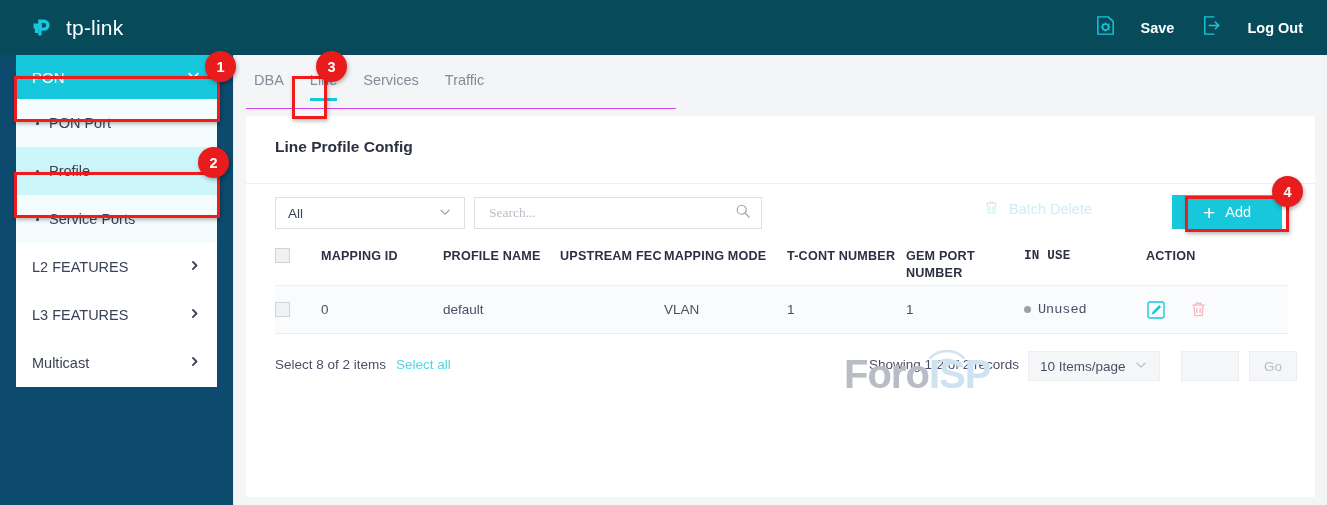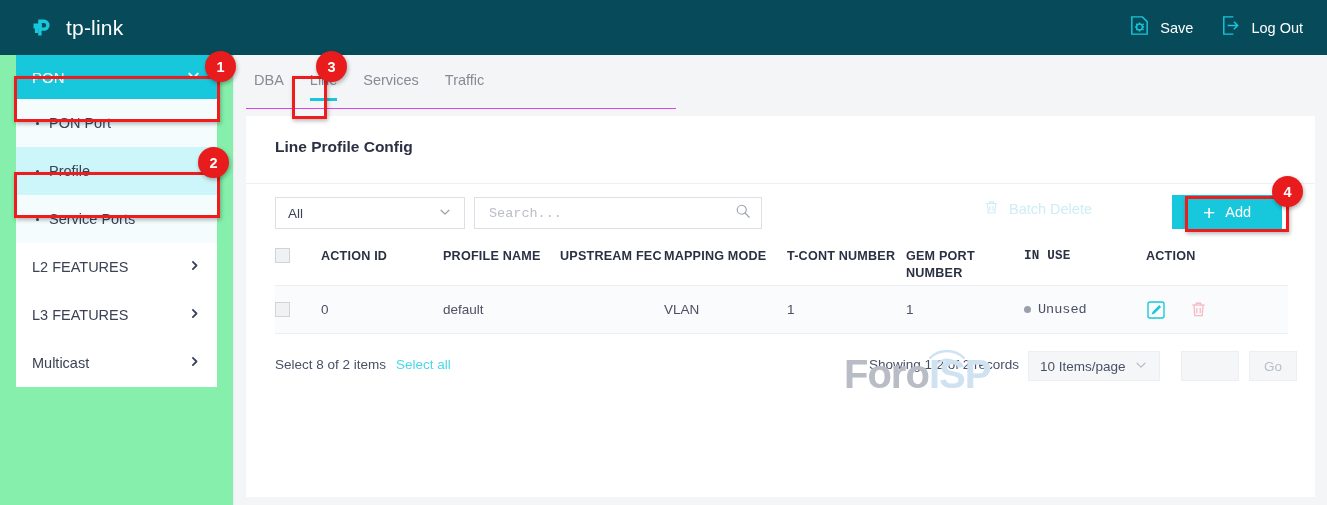--- a/index.html
+++ b/index.html
@@ -21,28 +21,28 @@
     background: #074b5b;
     display: flex; align-items: center;
   }
   .logo-wrap { display: flex; align-items: center; margin-left: 32px; gap: 7px; }
   .logo-mark { position: relative; width: 27px; height: 27px; }
   .logo-text { color: #ffffff; font-size: 21px; letter-spacing: .2px; }
   .topbar-actions {
     margin-left: auto; margin-right: 24px;
     display: flex; align-items: center; gap: 26px;
   }
-  .tb-item { display: flex; align-items: center; gap: 9px; cursor: pointer; }
+  .tb-item { display: flex; align-items: center; gap: 24px; cursor: pointer; font-weight: bold; }
   .tb-label { color: #ffffff; font-size: 14.5px; }
 
   
   .sidebar {
     position: absolute; left: 0; top: 55px;
     width: 234px; height: 450px;
-    background: #86efac;
+    background: #0c4a6e;
     border-right: 1px solid #e9ecef;
   }
   .side-group-head {
     height: 44px; margin: 0 16px;
     background: #17c8dc;
     display: flex; align-items: center;
     padding: 0 16px;
     color: #ffffff; font-size: 15px;
     cursor: pointer;
   }
@@ -115,21 +115,21 @@
   .sel-all-filter .chev2 { margin-left: auto; }
   .search-box {
     position: absolute; left: 199px; top: 0;
     width: 288px; height: 32px;
     border: 1px solid #dcdfe4; background: #fff;
     display: flex; align-items: center; padding: 0 10px 0 12px;
   }
   .search-input {
     border: none; outline: none; flex: 1;
     font-size: 13.5px; color: #3b4256;
-    font-family: Liberation Mono, monospace;
+    font-family: Liberation Serif, serif;
     background: transparent;
   }
   .search-input::placeholder { color: #b9bdc6; }
 
   .batch-delete {
     position: absolute; right: 196px; top: 2px;
     display: flex; align-items: center; gap: 9px;
     color: #cdeef5; font-size: 14.5px; cursor: default;
   }
   .add-btn {
@@ -383,21 +383,21 @@
           <span class="plus-glyph">+</span>
           <span>Add</span>
         </button>
       </div>
 
       <div class="table">
         <div class="thead">
           <div class="th c-check">
             <span class="chk"></span>
           </div>
-          <div class="th c-pid">ACTION ID</div>
+          <div class="th c-pid">MAPPING ID</div>
           <div class="th c-pname">PROFILE NAME</div>
           <div class="th c-fec">UPSTREAM FEC</div>
           <div class="th c-map">MAPPING MODE</div>
           <div class="th c-tcont">T-CONT NUMBER</div>
           <div class="th c-gem">GEM PORT NUMBER</div>
           <div class="th c-inuse">IN USE</div>
           <div class="th c-act">ACTION</div>
         </div>
 
         <div class="trow">

